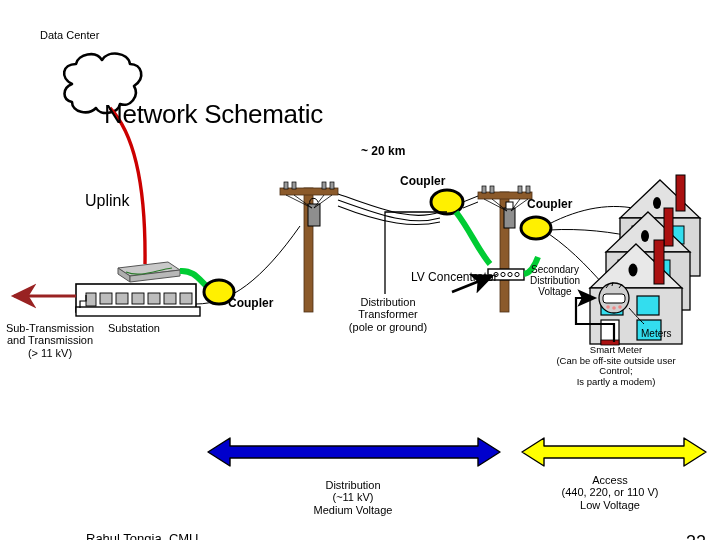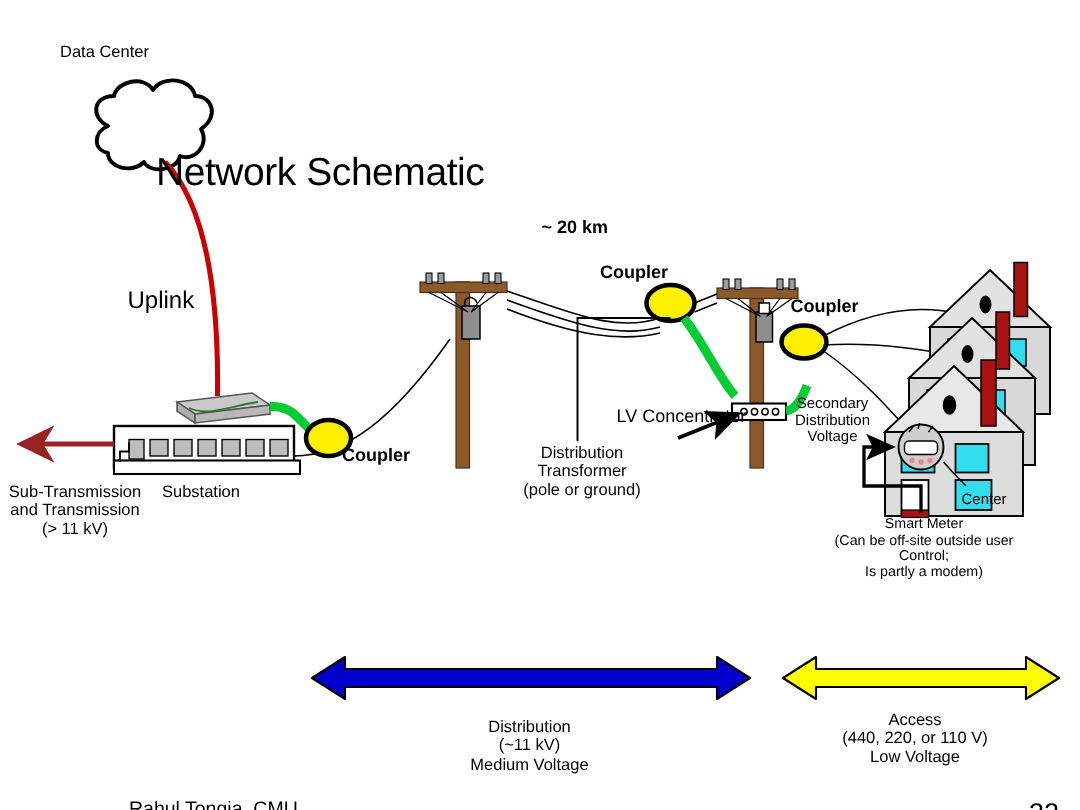--- a/index.html
+++ b/index.html
@@ -220,21 +220,21 @@
   <div class="lbl c" style="left:338px;top:284px;width:100px;font-size:11px;">Distribution
 Transformer
 (pole or ground)</div>
 
   <div class="lbl" style="left:411px;top:259px;font-size:12px;">LV Concentrator</div>
 
   <div class="lbl c" style="left:518px;top:252px;width:74px;font-size:10px;">Secondary
 Distribution
 Voltage</div>
 
-  <div class="lbl" style="left:641px;top:316px;font-size:10px;">Center</div>
+  <div class="lbl" style="left:641px;top:316px;font-size:10px;">Meters</div>
 
   <div class="lbl c" style="left:527px;top:333px;width:178px;font-size:9.5px;">Smart Meter
 (Can be off-site outside user
 Control;
 Is partly a modem)</div>
 
   <div class="lbl c" style="left:279px;top:467px;width:148px;font-size:11px;">Distribution
 (~11 kV)
 Medium Voltage</div>
 

